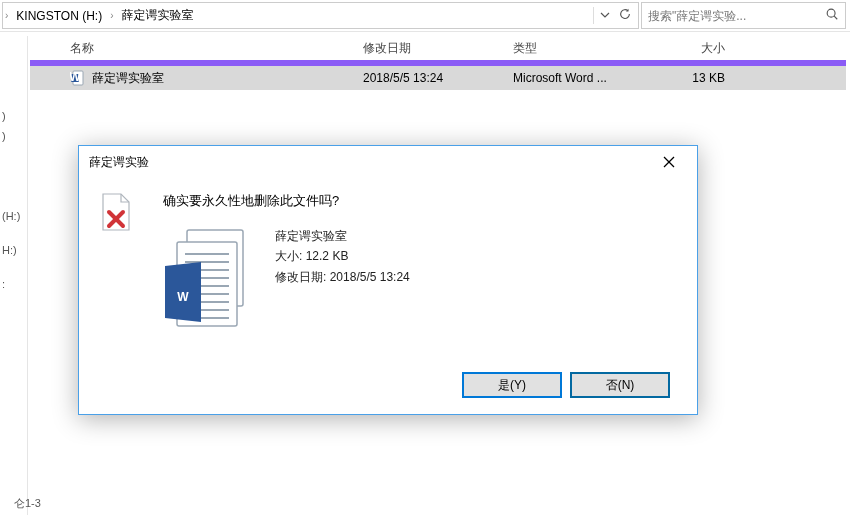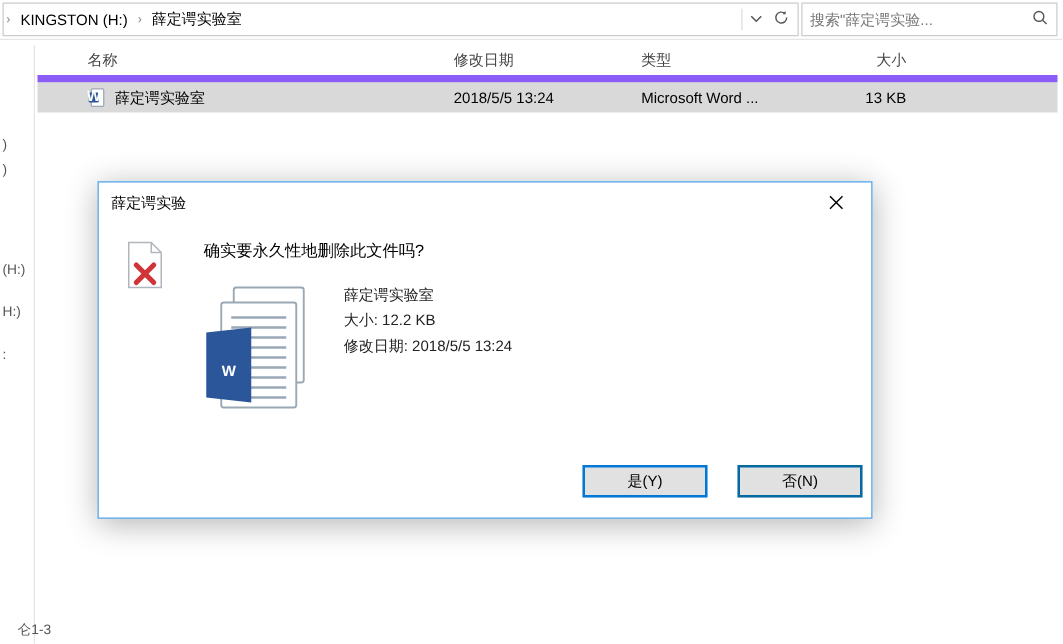--- a/index.html
+++ b/index.html
@@ -41,21 +41,21 @@
   .dlg-title { display: flex; align-items: center; justify-content: space-between; height: 32px; padding: 0 8px 0 10px; }
   .dlg-title-text { font-size: 12px; color: #000; }
   .close-btn { width: 40px; height: 26px; display: flex; align-items: center; justify-content: center; cursor: default;}
   .dlg-body { padding: 14px 20px 10px 20px; display: flex; gap: 32px; }
   .warn-icon { width: 32px; flex: none; }
   .dlg-main { flex: 1; }
   .dlg-q { font-size: 13px; color: #000; margin-bottom: 16px; }
   .dlg-file { display: flex; gap: 24px; align-items: flex-start; }
   .big-doc-icon { width: 88px; height: 108px; flex: none; }
   .dlg-meta { color: #222; line-height: 1.7; font-size: 12px; }
-  .dlg-buttons { position: absolute; right: 7px; bottom: 16px; display: flex; gap: 24px; }
+  .dlg-buttons { position: absolute; right: 27px; bottom: 16px; display: flex; gap: 8px; }
   .btn { width: 100px; height: 26px; border: 2px solid #0369a1; background: #e1e1e1; display: flex; align-items: center; justify-content: center; cursor: default; font-size: 12px;}
   .btn.default { border: 2px solid #0078d7; }
 
   .bottom-frag { position:absolute; left:0; bottom:4px; font-size:11px; color:#555; padding-left:14px;}
 </style>
 </head>
 <body>
 
 <div class="window">
 

